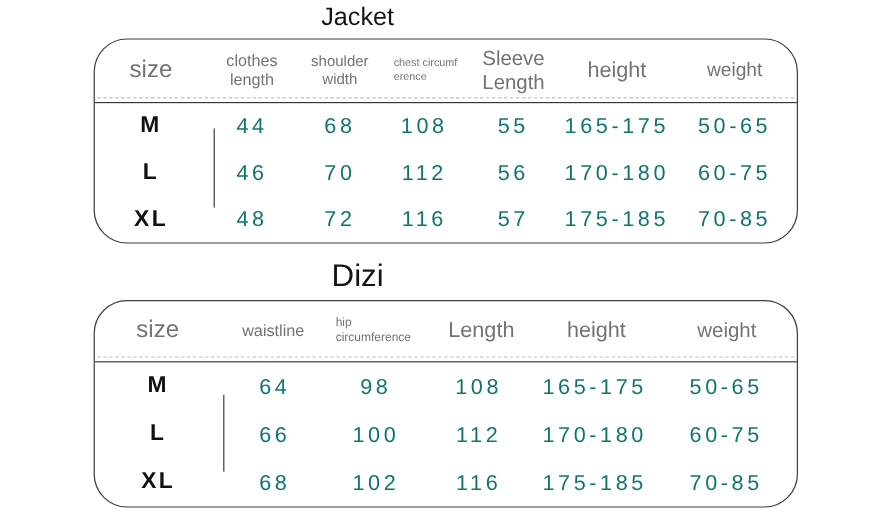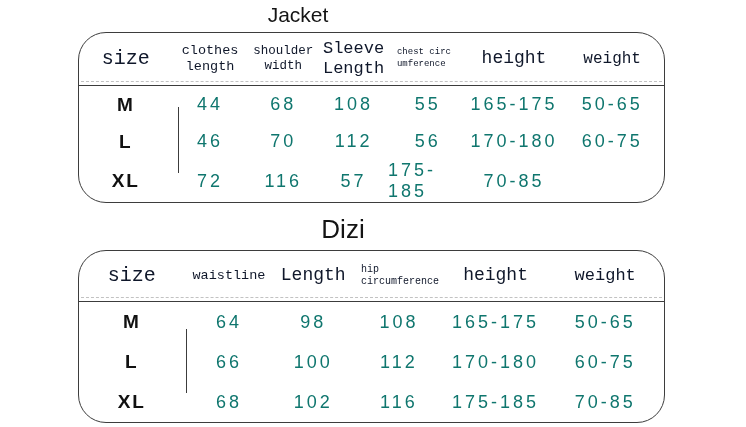--- a/index.html
+++ b/index.html
@@ -16,21 +16,21 @@
     font-family: "Liberation Sans", "DejaVu Sans", sans-serif;
   }
   .title {
     position: absolute;
     left: 0;
     width: 596px;
     text-align: center;
     color: #141414;
   }
   .title-jacket { top: 3px;   font-size: 21px; }
-  .title-dizi   { top: 214px; font-size: 26px; margin-left: 45px; }
+  .title-dizi   { top: 214px; font-size: 26px; }
 
   .panel {
     position: absolute;
     left: 78px;
     width: 587px;
     box-sizing: border-box;
     border: 1px solid #3d3d3d;
     border-radius: 28px;
     background: #ffffff;
     display: flex;
@@ -56,22 +56,21 @@
   .panel1 .dash { top: 48px; }
   .panel2 .dash { top: 46px; }
 
   .hcell {
     display: flex;
     align-items: center;
     justify-content: center;
     text-align: center;
     line-height: 1.18;
     padding: 0 2px;
-    color: #0f172a;
-    font-family: Liberation Mono, monospace;
+    color: #737373;
   }
   .fs20 { font-size: 20px; }
   .fs18 { font-size: 18px; }
   .fs17 { font-size: 17px; }
   .fs16 { font-size: 16px; }
   .fs13 { font-size: 13.5px; }
   .fs12 { font-size: 12.5px; }
 
   .hc-chest, .hc-hip {
     justify-content: flex-start;
@@ -129,24 +128,24 @@
 </head>
 <body>
 
 <div class="title title-jacket">Jacket</div>
 
 <div class="panel panel1">
   <div class="thead">
     <div class="hcell fs20">size</div>
     <div class="hcell fs13">clothes length</div>
     <div class="hcell fs12">shoulder width</div>
-    <div class="hcell fs17">Sleeve Length</div>
     <div class="hcell hc-chest">
       <span class="wrap-chest">chest circumference</span>
     </div>
+    <div class="hcell fs17">Sleeve Length</div>
     <div class="hcell fs18">height</div>
     <div class="hcell fs16">weight</div>
   </div>
   <div class="dash"></div>
   <div class="vline"></div>
   <div class="tbody">
     <div class="trow">
       <div class="cell size">M</div>
       <div class="cell">44</div>
       <div class="cell">68</div>
@@ -159,39 +158,40 @@
       <div class="cell size">L</div>
       <div class="cell">46</div>
       <div class="cell">70</div>
       <div class="cell">112</div>
       <div class="cell">56</div>
       <div class="cell">170-180</div>
       <div class="cell">60-75</div>
     </div>
     <div class="trow">
       <div class="cell size">XL</div>
+      <div class="cell">48</div>
       <div class="cell">72</div>
       <div class="cell">116</div>
       <div class="cell">57</div>
       <div class="cell">175-185</div>
       <div class="cell">70-85</div>
     </div>
   </div>
 </div>
 
 <div class="title title-dizi">Dizi</div>
 
 <div class="panel panel2">
   <div class="thead">
     <div class="hcell fs20">size</div>
     <div class="hcell fs13">waistline</div>
-    <div class="hcell fs18">Length</div>
     <div class="hcell hc-hip">
       <span class="wrap-hip">hip circumference</span>
     </div>
+    <div class="hcell fs18">Length</div>
     <div class="hcell fs18">height</div>
     <div class="hcell fs17">weight</div>
   </div>
   <div class="dash"></div>
   <div class="vline"></div>
   <div class="tbody">
     <div class="trow">
       <div class="cell size">M</div>
       <div class="cell">64</div>
       <div class="cell">98</div>

